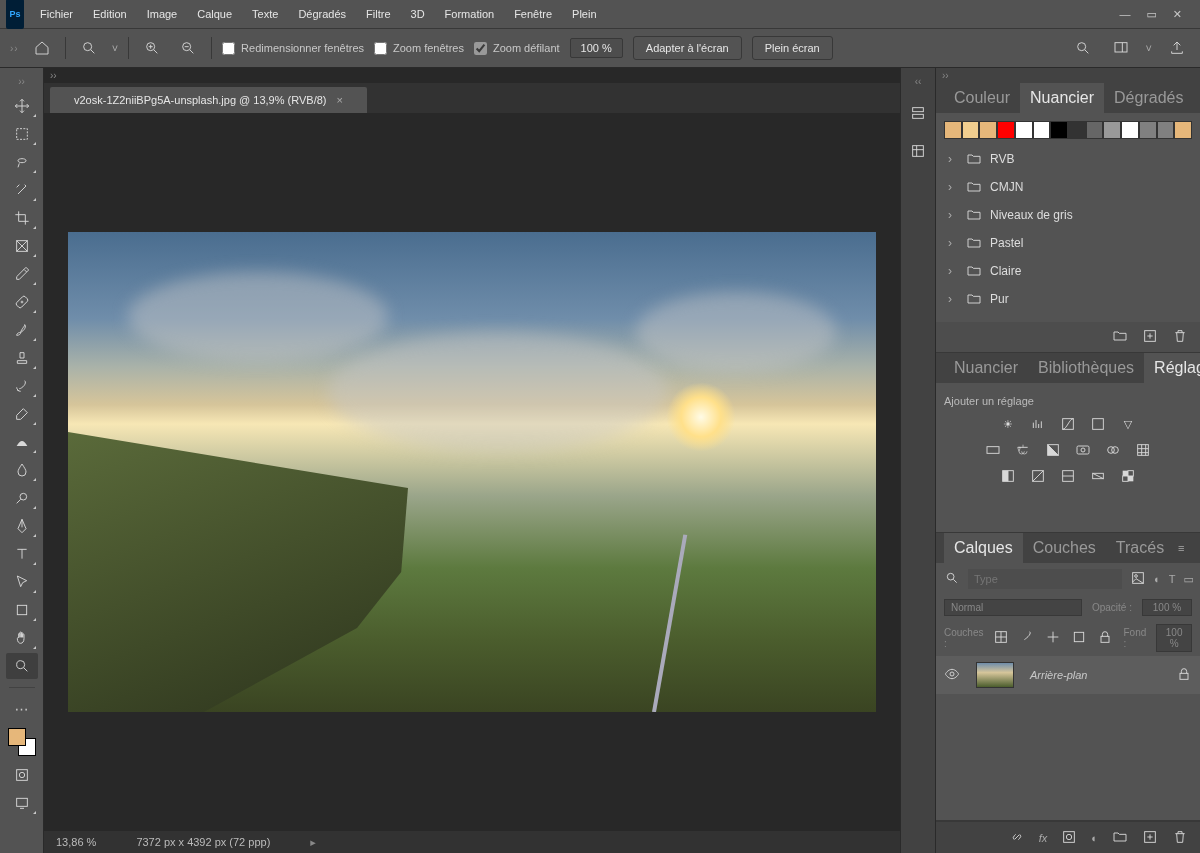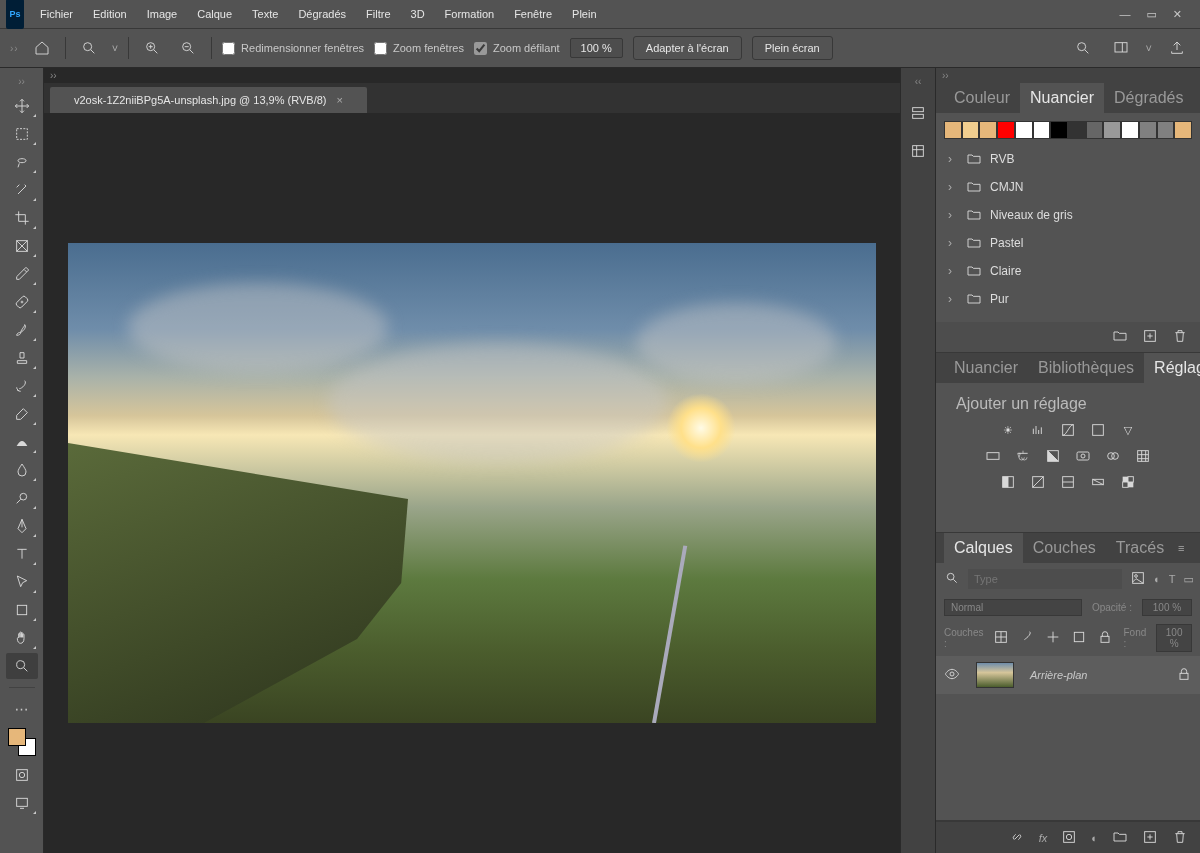--- a/index.html
+++ b/index.html
@@ -56,21 +56,21 @@
 .ptab { padding:6px 10px; color:#999; cursor:pointer; font-size:16px; }
 .ptab.on { background:#535353; color:#e6e6e6; }
 .ptab-menu { width:18px; text-align:center; cursor:pointer; color:#aaa; margin-left:auto; padding-right:4px;}
 .panel-body { padding:8px; }
 .swatch-row { display:flex; gap:0; margin-bottom:6px; }
 .sw { width:18px; height:18px; border:1px solid #333; cursor:pointer; }
 .folder-list { display:flex; flex-direction:column; }
 .folder { display:flex; align-items:center; gap:8px; padding:6px 4px; cursor:pointer; font-size:12px; color:#ddd; }
 .folder .chev { display:inline-block; transform:rotate(0deg); width:10px; color:#aaa; }
 .panel-foot { height:30px; background:#4d4d4d; display:flex; align-items:center; justify-content:flex-end; gap:14px; padding:0 12px; color:#bbb; }
-.adj-label { font-size:16px; color:#bbb; margin:4px 12px 8px; }
+.adj-label { font-size:11px; color:#bbb; margin:4px 0 8px; }
 .adj-row { display:flex; gap:12px; justify-content:center; margin-bottom:8px; }
 .adj-row span { width:18px; height:18px; display:flex; align-items:center; justify-content:center; cursor:pointer; color:#ddd; }
 .layer-filter { display:flex; align-items:center; gap:8px; padding:6px 8px; }
 .layer-filter .srch { flex:1; background:#4d4d4d; border:none; color:#ccc; padding:4px 6px; font-size:11px; outline:none; }
 .layer-filter .fi { color:#aaa; cursor:pointer; }
 .layer-opts { display:flex; align-items:center; padding:4px 8px; gap:10px; font-size:10px; color:#888; }
 .layer-opts .sel { background:#444; border:1px solid #383838; padding:2px 6px; color:#888; flex:1; }
 .layer-opts .val { background:#444; border:1px solid #383838; padding:2px 6px; color:#888; width:50px; text-align:center; }
 .layer-row { display:flex; align-items:center; gap:16px; padding:6px 8px; background:#5d5d5d; cursor:pointer; }
 .layer-row .eye { width:16px; text-align:center; }
@@ -341,20 +341,25 @@
     <div class="canvas-wrap">
       <div class="canvas">
         <div class="cloud" style="top:40px;left:60px;width:260px;height:90px"></div>
         <div class="cloud" style="top:100px;left:260px;width:340px;height:120px"></div>
         <div class="cloud" style="top:60px;right:40px;width:200px;height:80px"></div>
         <div class="sun"></div>
         <div class="cliff"></div>
         <div class="road"></div>
       </div>
     </div>
+    <div class="statusbar">
+      <span>13,86 %</span>
+      <span>7372 px x 4392 px (72 ppp)</span>
+      <span style="color:#888">▸</span>
+    </div>
   </div>
 
   <div class="dockstrip">
     <span class="small" style="color:#888">‹‹</span>
     <span class="di">
         <svg viewBox="0 0 24 24">
           <rect x="4" y="4" width="16" height="6"></rect>
           <rect x="4" y="14" width="16" height="6"></rect>
         </svg>
       </span>

